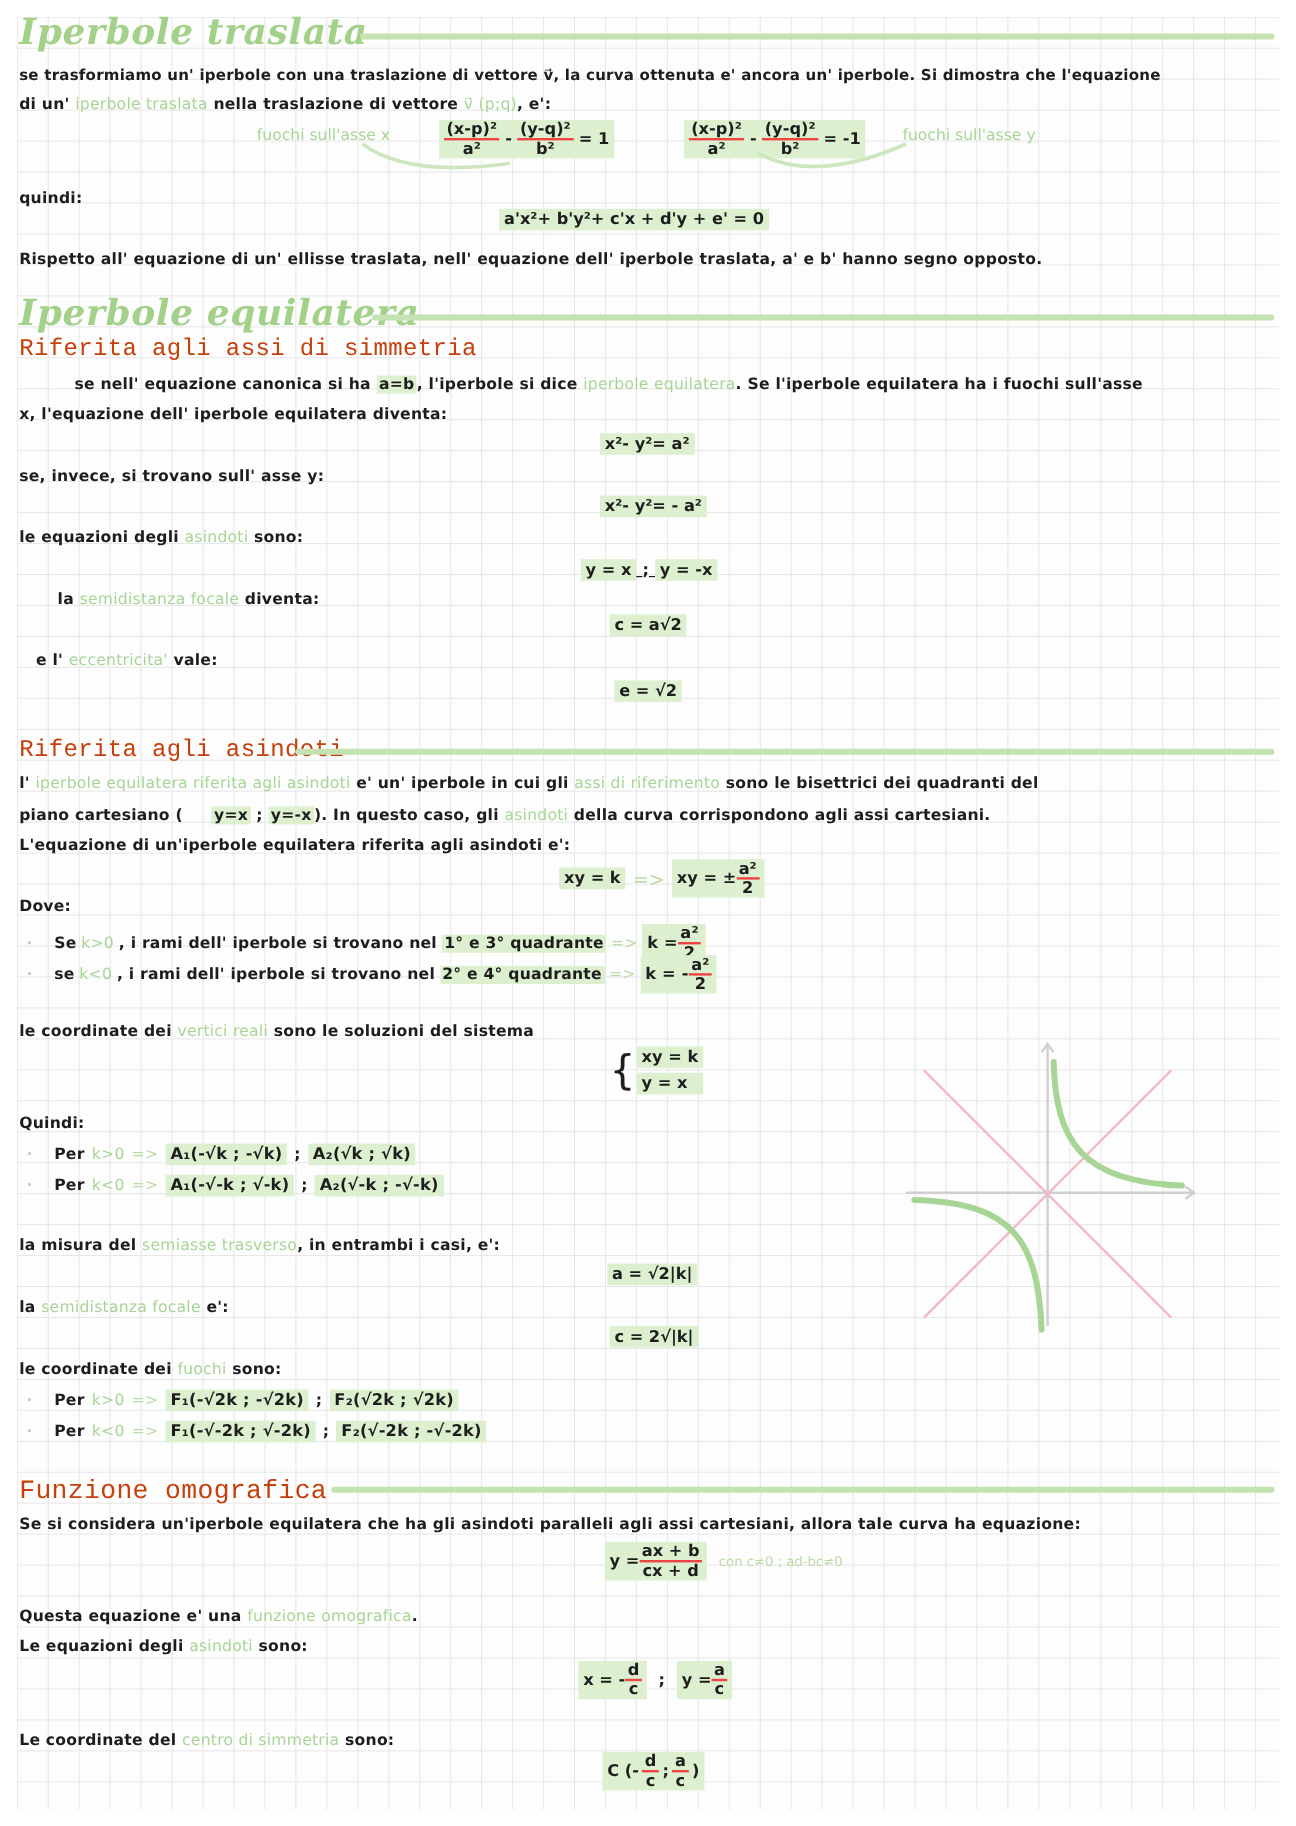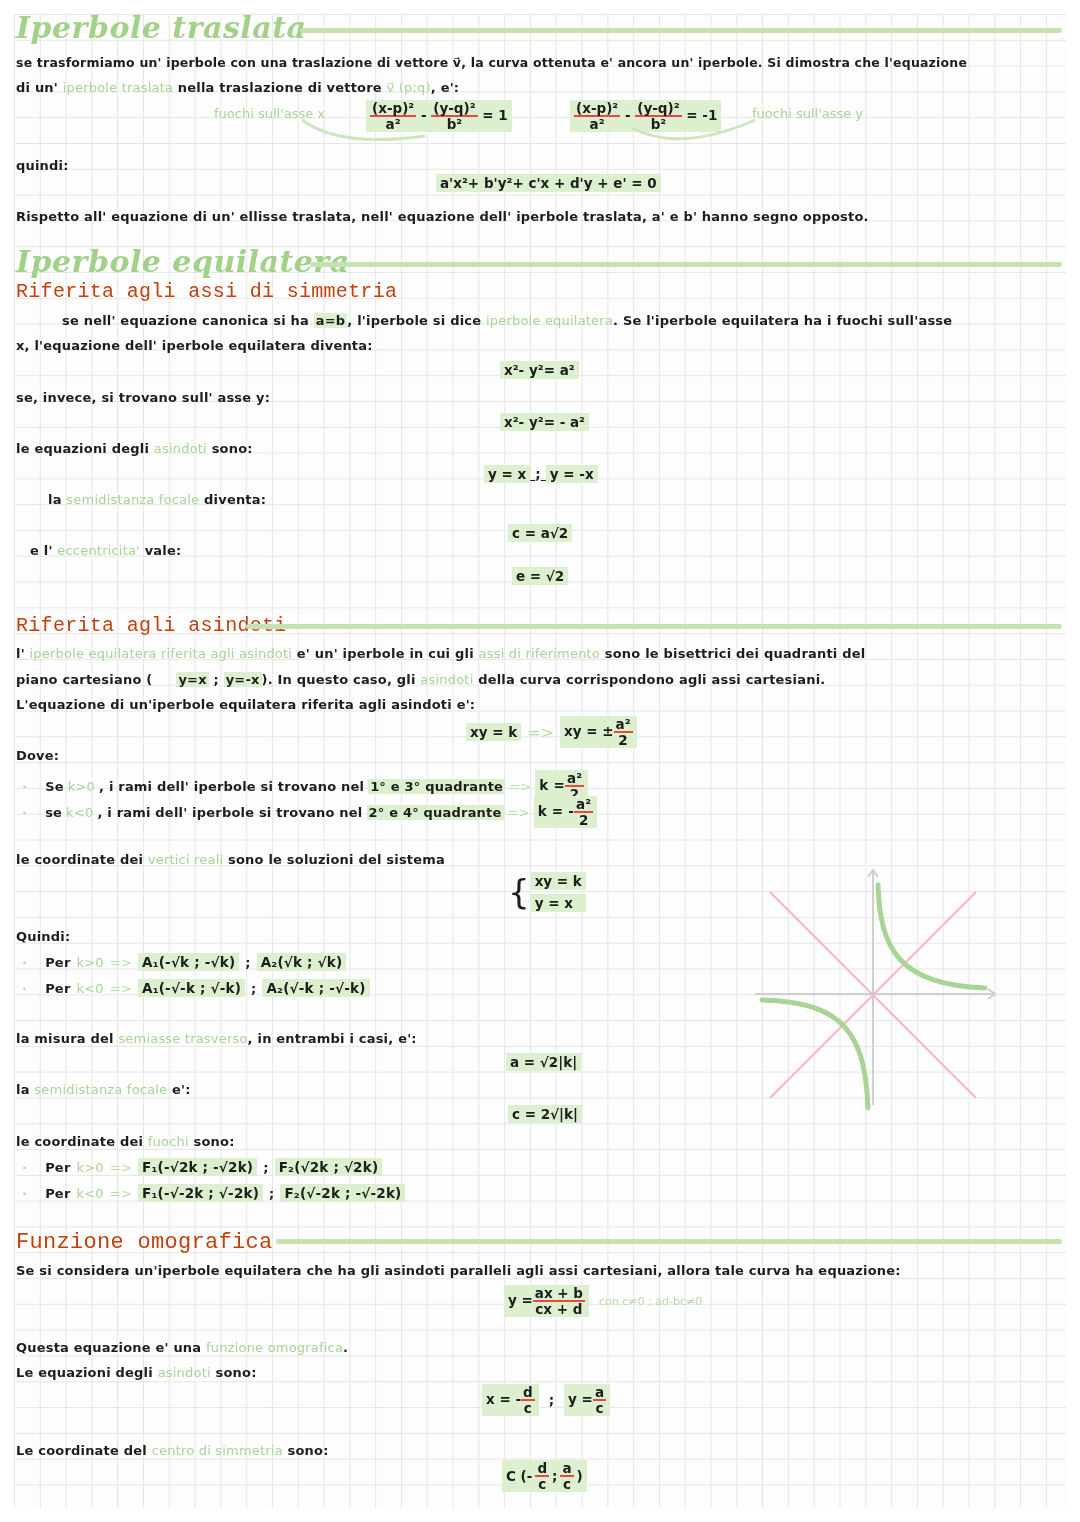--- a/index.html
+++ b/index.html
@@ -84,21 +84,21 @@
 </div>
 <div class="abs" style="left:752px;top:106px;font-size:13px;"><span class="hl">fuochi sull'asse y</span></div>
 <svg class="abs" style="left:300px;top:118px;" width="130" height="30">
     <path d="M2 2 Q 40 30 125 18" stroke="#cde6bd" stroke-width="3" fill="none"></path>
   </svg>
 <svg class="abs" style="left:630px;top:118px;" width="130" height="30">
     <path d="M2 10 Q 50 35 125 2" stroke="#cde6bd" stroke-width="3" fill="none"></path>
   </svg>
 
 <div class="abs txt" style="left:16px;top:158px;">quindi:</div>
-<div class="abs eq" style="left:436px;top:174px;">a'x²+ b'y²+ c'x + d'y + e' = 0</div>
+<div class="abs eq" style="left:416px;top:174px;">a'x²+ b'y²+ c'x + d'y + e' = 0</div>
 <div class="abs txt" style="left:16px;top:209px;">Rispetto all' equazione di un' ellisse traslata, nell' equazione dell' iperbole traslata, a' e b' hanno segno opposto.</div>
 
 <div class="abs title" style="left:16px;top:244px;">Iperbole equilatera</div>
 <div class="rule" style="left:310px;top:262px;width:752px;"></div>
 <div class="abs subtitle" style="left:16px;top:280px;">Riferita agli assi di simmetria</div>
 
 <div class="abs txt" style="left:16px;top:313px;padding-left:46px;">
   <span>se nell' equazione canonica si ha </span><span class="eq" style="font-size:13px;padding:0 2px;">a=b</span><span>, l'iperbole si dice </span><span class="hl">iperbole equilatera</span><span>. Se l'iperbole equilatera ha i fuochi sull'asse</span>
 </div>
 <div class="abs txt" style="left:16px;top:338px;">x, l'equazione dell' iperbole equilatera diventa:</div>
@@ -109,21 +109,21 @@
   <span>le equazioni degli </span><span class="hl">asindoti</span><span> sono:</span>
 </div>
 <div class="abs" style="left:484px;top:464px;text-decoration:underline;">
   <span class="eq">y = x</span>
   <span class="eqplain">;</span>
   <span class="eq">y = -x</span>
 </div>
 <div class="abs txt" style="left:16px;top:492px;margin-left:32px;">
   <span>la </span><span class="hl">semidistanza focale</span><span> diventa:</span>
 </div>
-<div class="abs eq" style="left:508px;top:512px;margin-top:12px;">c = a√2</div>
+<div class="abs eq" style="left:508px;top:512px;">c = a√2</div>
 <div class="abs txt" style="left:16px;top:543px;margin-left:14px;">
   <span>e l' </span><span class="hl">eccentricita'</span><span> vale:</span>
 </div>
 <div class="abs eq" style="left:512px;top:567px;">e = √2</div>
 
 <div class="abs subtitle" style="left:16px;top:614px;">Riferita agli asindoti</div>
 <div class="rule" style="left:246px;top:624px;width:816px;"></div>
 
 <div class="abs txt" style="left:16px;top:646px;">
   <span>l' </span><span class="hl">iperbole equilatera riferita agli asindoti</span><span> e' un' iperbole in cui gli </span><span class="hl">assi di riferimento</span><span> sono le bisettrici dei quadranti del</span>

